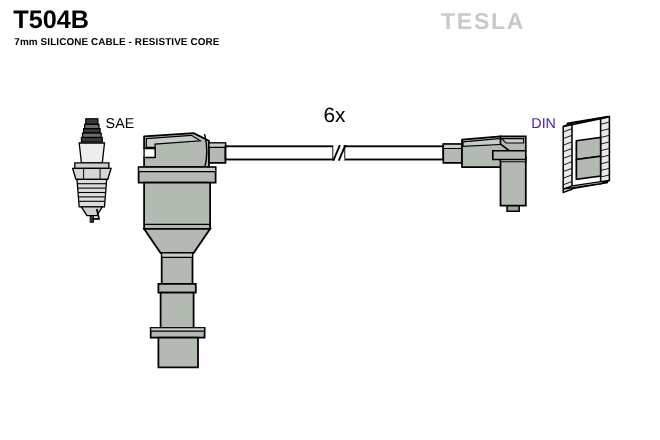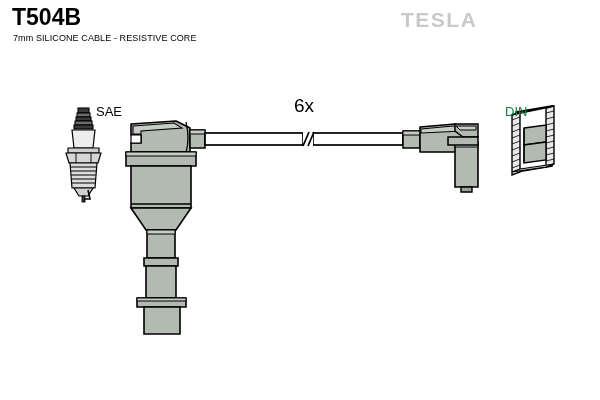--- a/index.html
+++ b/index.html
@@ -33,21 +33,21 @@
     color: #000000;
     line-height: 26px;
     white-space: nowrap;
   }
   .part-desc {
     position: absolute;
     left: 13px;
     top: 33px;
     font-family: "Liberation Sans", sans-serif;
     font-size: 9px;
-    font-weight: normal;
+    font-weight: bold;
     letter-spacing: 0.1px;
     color: #000000;
     white-space: nowrap;
   }
   .brand-logo {
     position: absolute;
     left: 401px;
     top: 8px;
     font-family: "Liberation Sans", sans-serif;
     font-size: 21px;
@@ -64,23 +64,22 @@
     font-size: 13px;
     color: #000000;
     white-space: nowrap;
   }
   .label-din {
     position: absolute;
     left: 483px;
     top: 104px;
     font-family: "Liberation Sans", sans-serif;
     font-size: 13px;
-    color: #15803d;
-    white-space: nowrap;
-    margin-left: 22px;
+    color: #4c1d95;
+    white-space: nowrap;
   }
   .label-qty {
     position: absolute;
     left: 294px;
     top: 95px;
     font-family: "Liberation Sans", sans-serif;
     font-size: 19px;
     color: #000000;
     white-space: nowrap;
     text-align: right;

